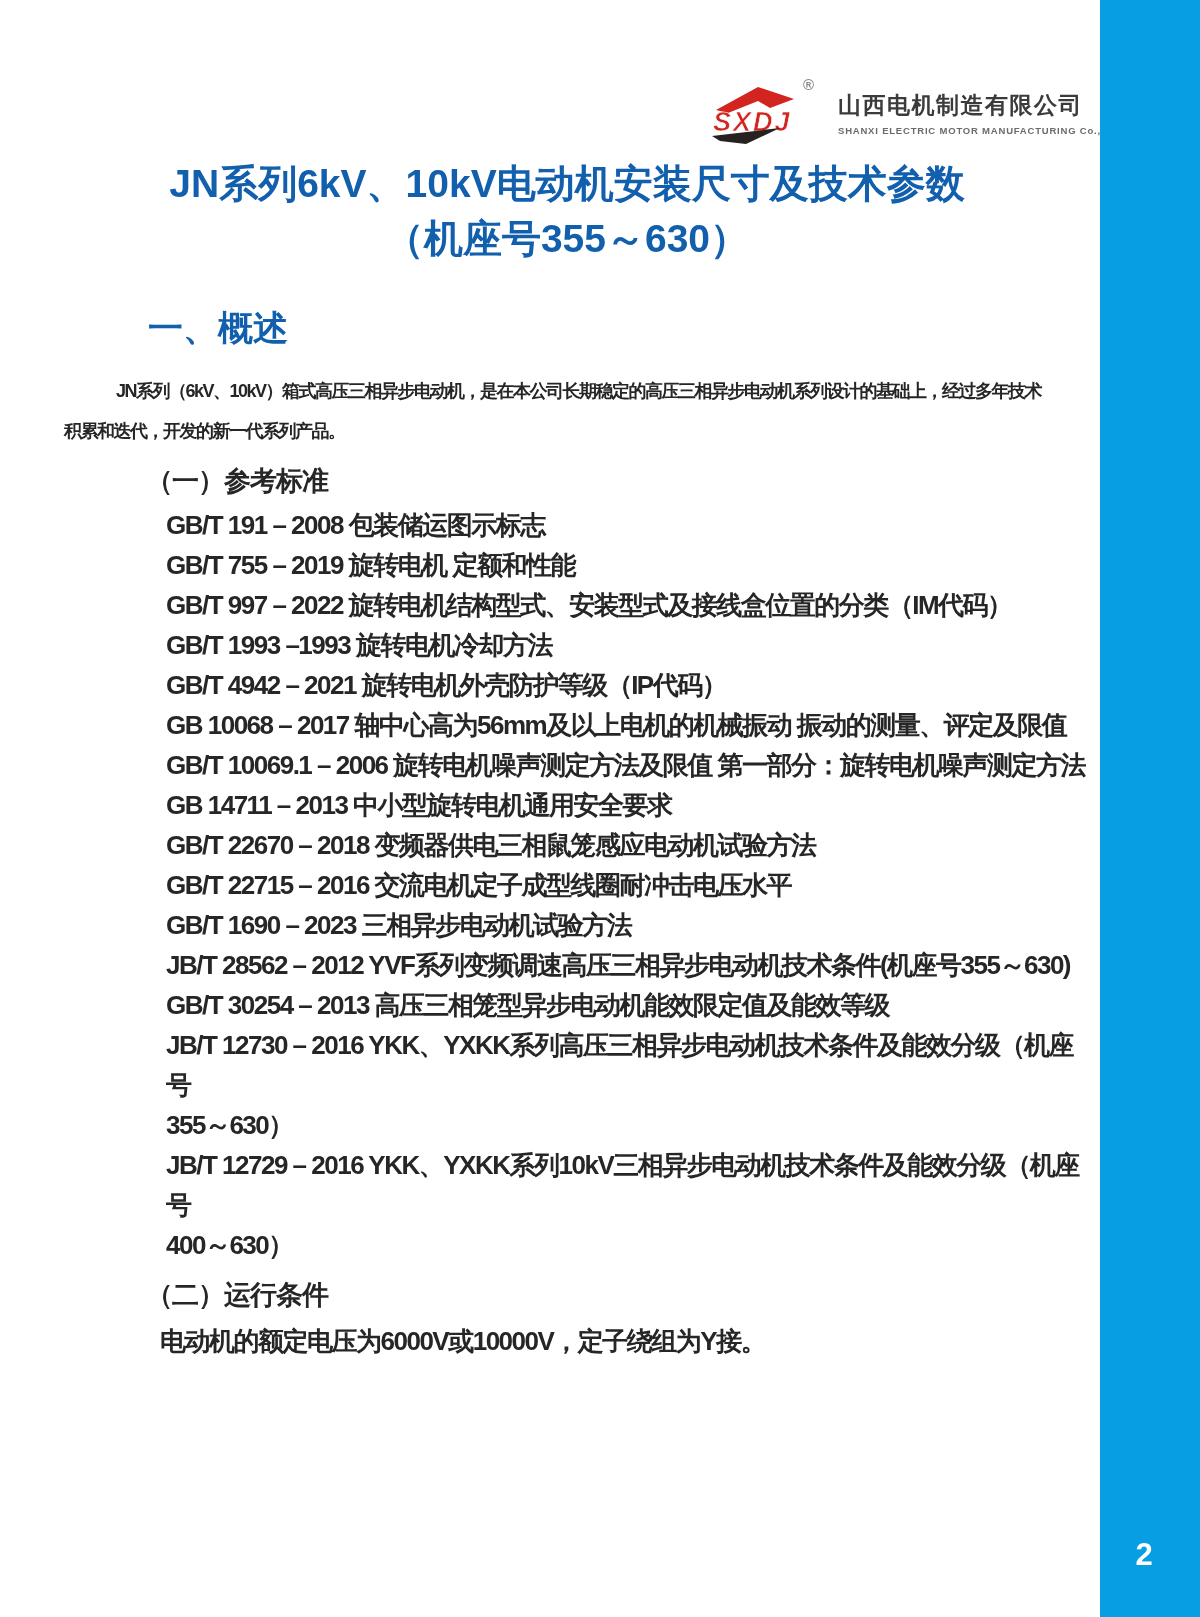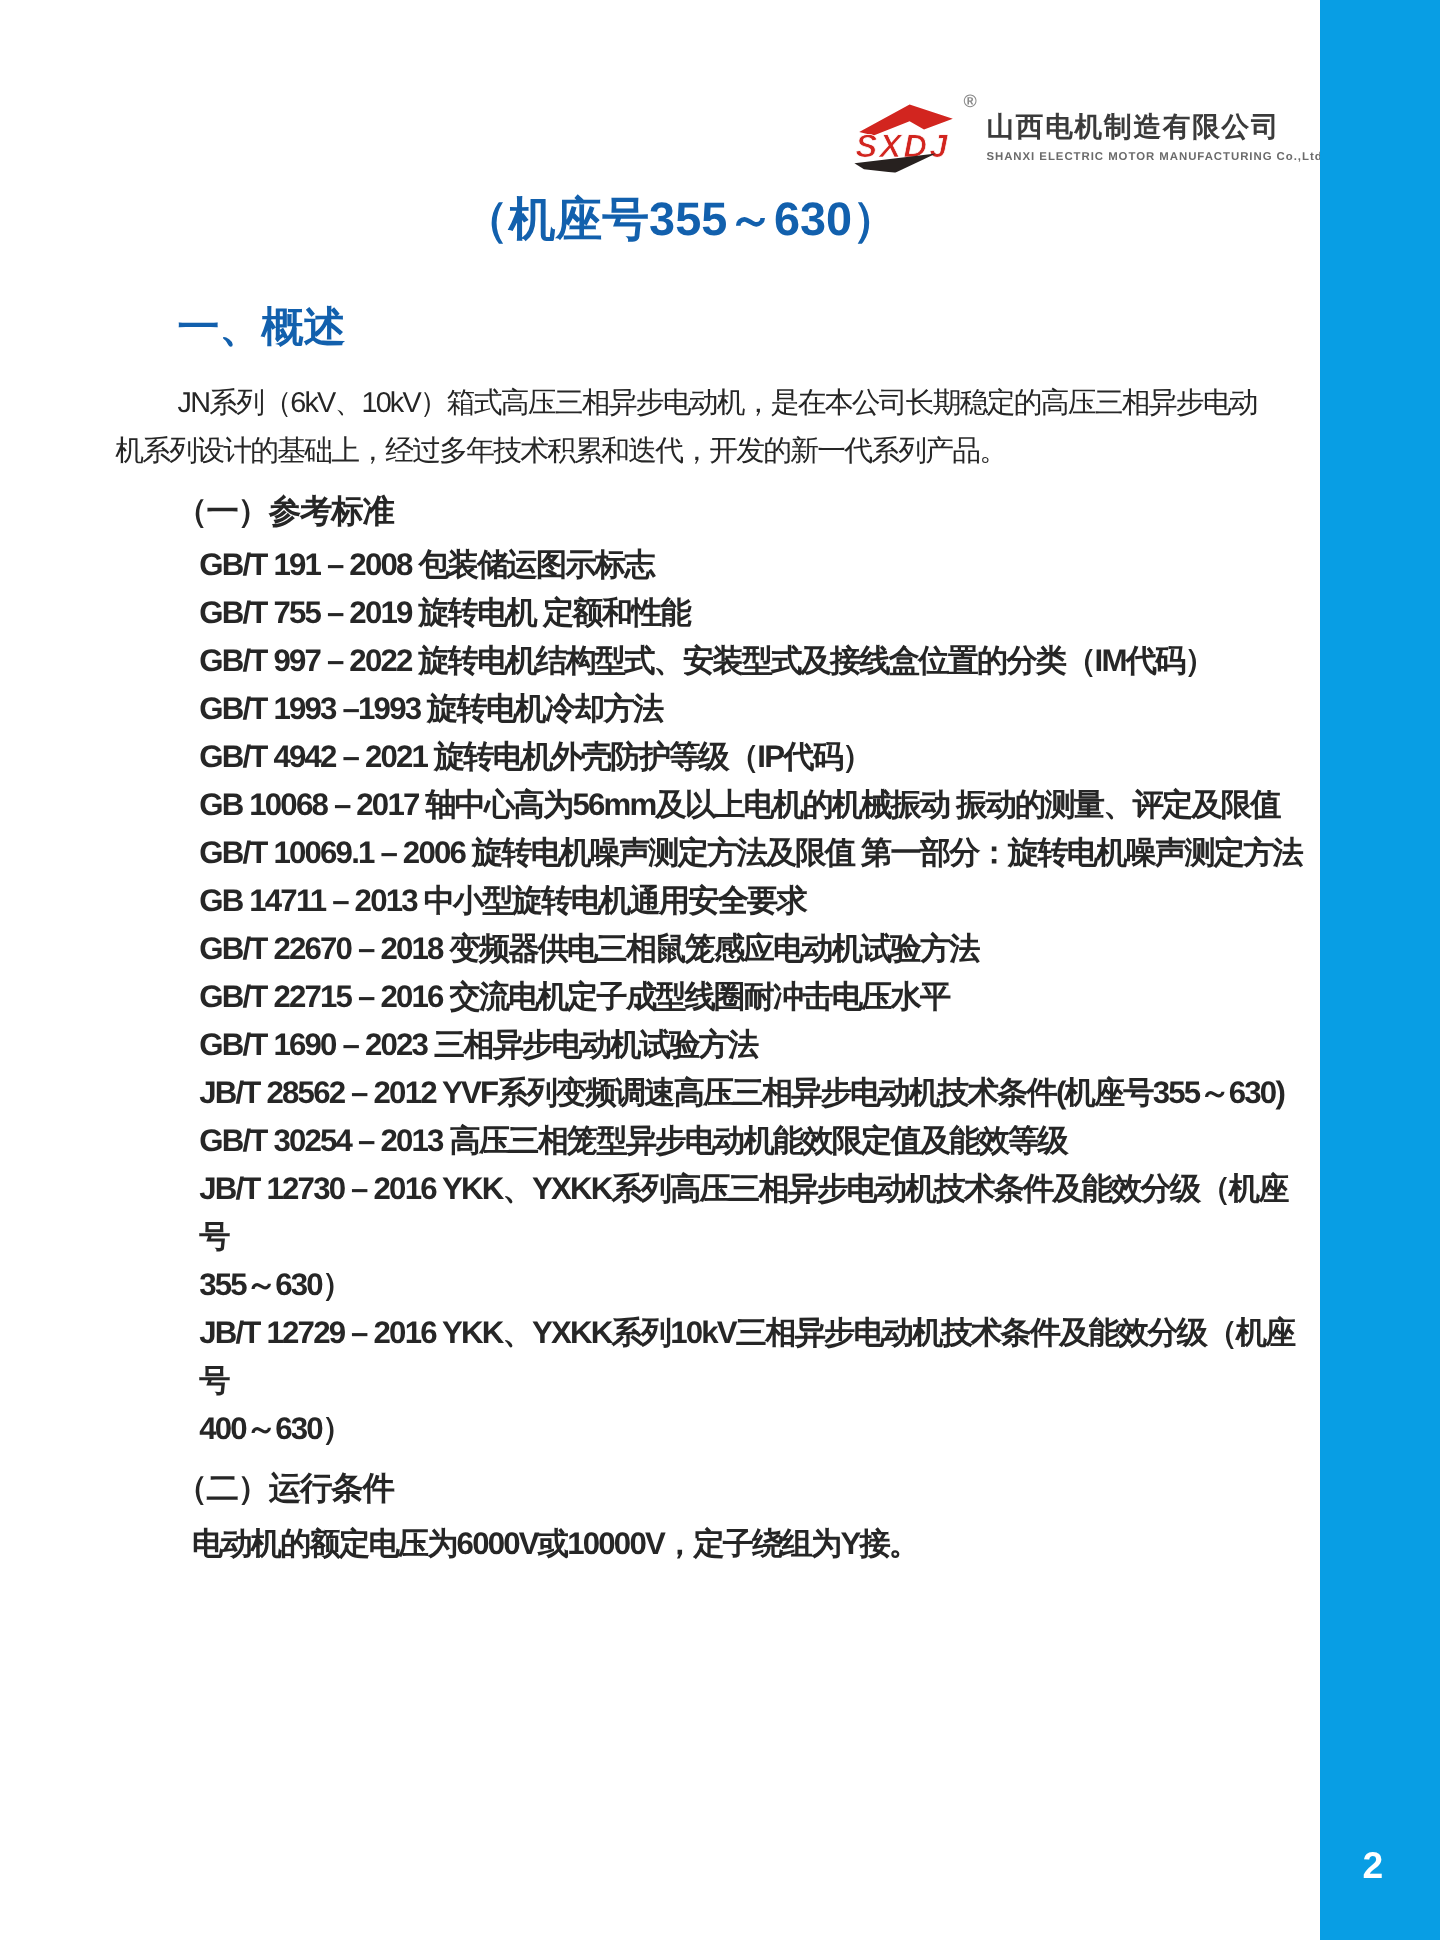--- a/index.html
+++ b/index.html
@@ -34,21 +34,21 @@
 
   
   .header { position: relative; height: 148px; }
   .logo { position: absolute; left: 710px; top: 82px; display: flex; align-items: flex-start; }
   .logo-mark-wrap { position: relative; width: 100px; height: 62px; }
   .logo-mark { display: block; }
   .reg {
     position: absolute; top: -6px; right: -4px;
     font-size: 15px; color: #8a8a8a; font-weight: bold;
   }
-  .logo-names { margin-left: 12px; padding-top: 8px; }
+  .logo-names { margin-left: 28px; padding-top: 8px; }
   .logo-cn {
     font-size: 23px; font-weight: bold; color: #3b3b3b;
     letter-spacing: 1.5px; white-space: nowrap;
   }
   .logo-en {
     margin-top: 4px;
     font-size: 9.5px; font-weight: bold; color: #6b6b6b;
     letter-spacing: 0.8px; white-space: nowrap;
   }
 
@@ -67,26 +67,26 @@
   .h-overview {
     margin: 44px 0 0 148px;
     font-size: 35px;
     line-height: 1;
     font-weight: bold;
     color: var(--accent-blue, #1260AD);
   }
 
   
   .para {
-    margin: 26px 44px 0 96px;
-    font-size: 24px;
+    margin: 26px 44px 0 64px;
+    font-size: 18px;
     line-height: 40px;
     letter-spacing: -1.5px;
     text-indent: 52px;
-    font-weight: normal;
+    font-weight: bold;
   }
   .para + .para { margin-top: 0; }
 
   .subhead {
     margin: 10px 0 0 146px;
     font-size: 27px;
     line-height: 40px;
     font-weight: bold;
     letter-spacing: -1px;
   }
@@ -130,20 +130,21 @@
           <span class="reg">®</span>
         </div>
         <div class="logo-names">
           <div class="logo-cn">山西电机制造有限公司</div>
           <div class="logo-en">SHANXI ELECTRIC MOTOR MANUFACTURING Co.,Ltd.</div>
         </div>
       </div>
     </header>
 
     <div class="title">
+      <div>JN系列6kV、10kV电动机安装尺寸及技术参数</div>
       <div>（机座号355～630）</div>
     </div>
 
     <h2 class="h-overview">一、概述</h2>
 
     <p class="para">JN系列（6kV、10kV）箱式高压三相异步电动机，是在本公司长期稳定的高压三相异步电动机系列设计的基础上，经过多年技术积累和迭代，开发的新一代系列产品。</p>
 
     <h3 class="subhead">（一）参考标准</h3>
 
     <ul class="standards">

